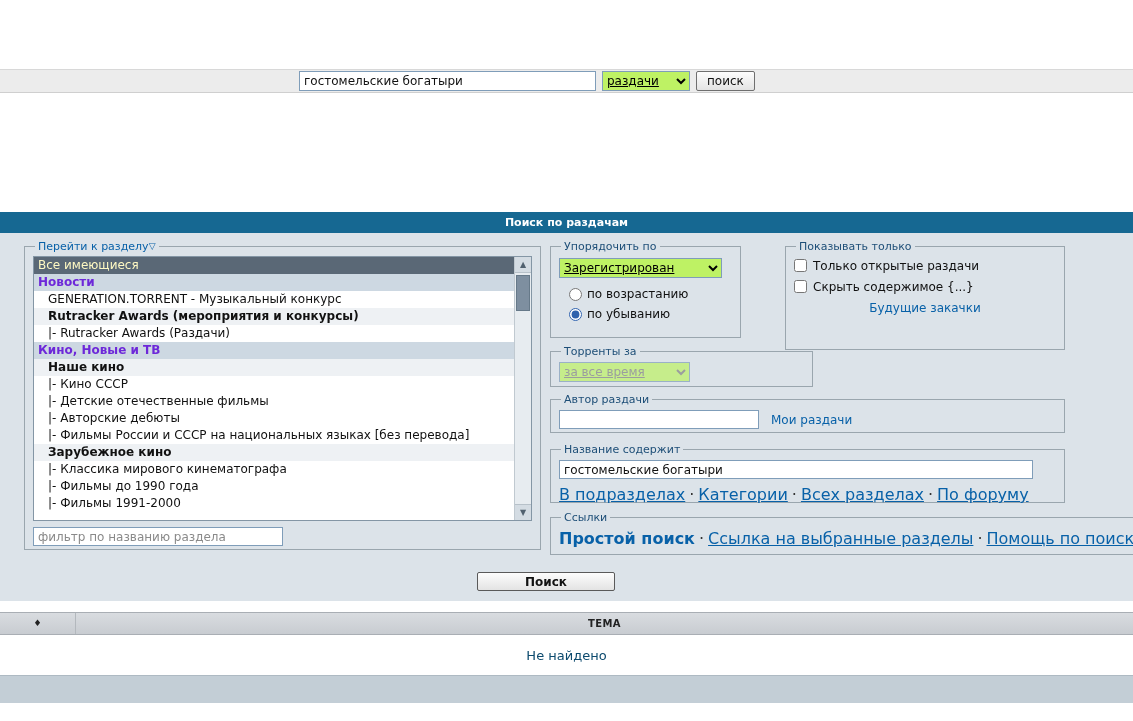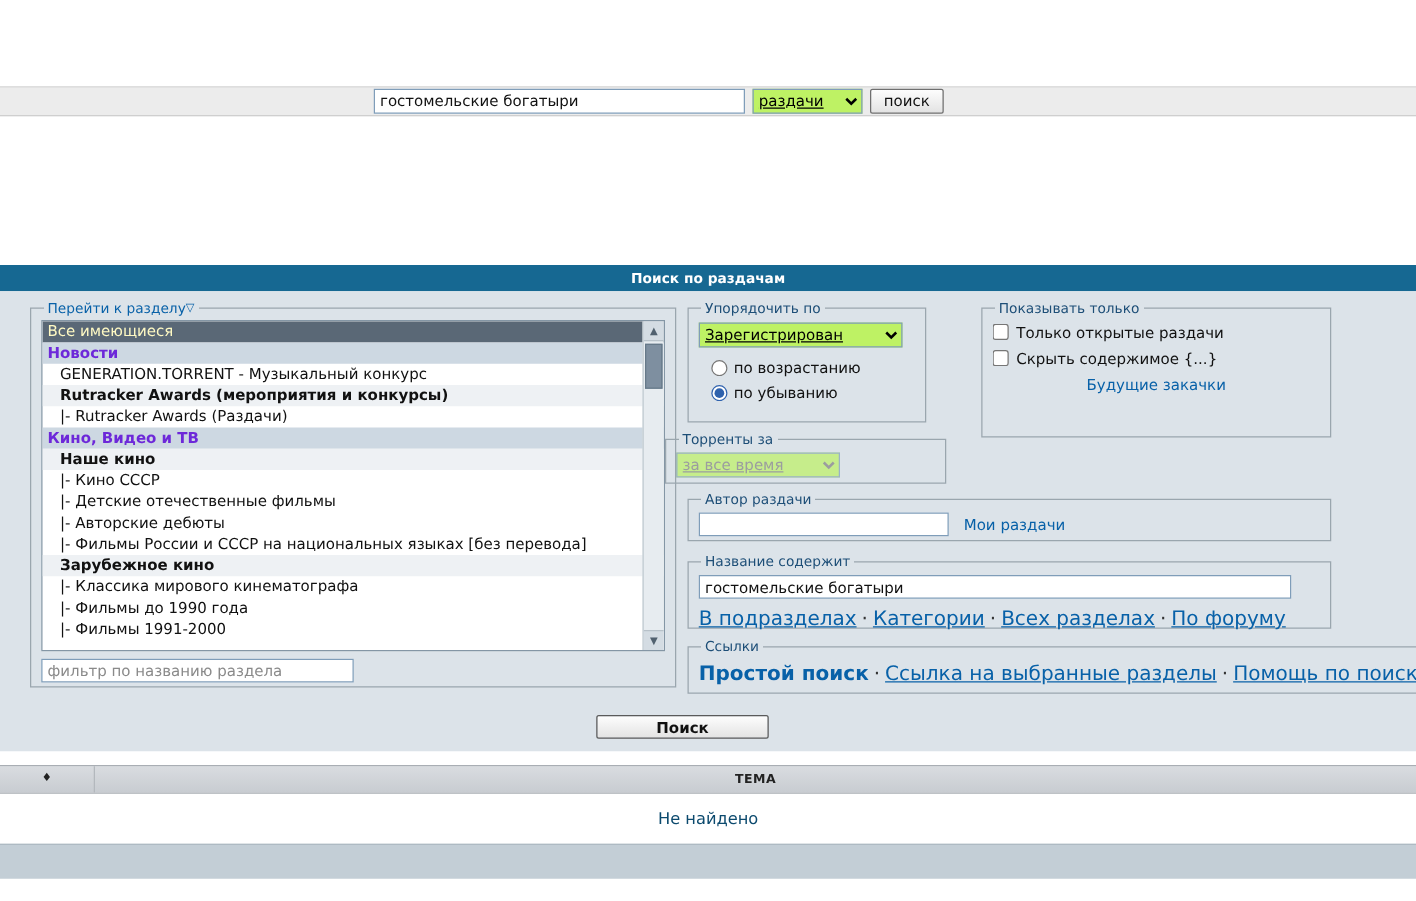--- a/index.html
+++ b/index.html
@@ -75,21 +75,21 @@
   .t-filter { margin-top: 6px; width: 250px; height: 19px; }
   .t-filter::placeholder { color: #8a8a8a; }
 
   
   .fs-order { left: 550px; top: 7px; width: 191px; height: 98px; }
   .order-select { width: 163px; margin: 3px 0 6px; }
   .radio-row { display: flex; align-items: center; gap: 5px; padding-left: 10px; height: 20px; font-size: 12px; }
   input[type=radio], input[type=checkbox] { width: 13px; height: 13px; accent-color: #2f62ad; margin: 0; flex: none; }
 
   
-  .fs-time { left: 532px; top: 112px; width: 225px; height: 42px; }
+  .fs-time { left: 550px; top: 112px; width: 263px; height: 42px; }
   .time-select { width: 131px; margin-top: 2px; }
 
   
   .fs-show { left: 785px; top: 7px; width: 280px; height: 110px; }
   .cb-row { display: flex; align-items: center; gap: 6px; height: 21px; font-size: 12px; }
   .brk { color: #333; }
   .doc-icon {
     display: inline-block; width: 9px; height: 11px; border: 1px solid #4a7dab;
     background: #fff; position: relative; top: 1px;
   }
@@ -162,21 +162,21 @@
     <fieldset class="fs fs-tree">
       <legend>
         <span>Перейти к разделу</span><span class="tri">▽</span>
       </legend>
       <div class="t-list">
         <div class="t-row t-sel">Все имеющиеся</div>
         <div class="t-row t-root">Новости</div>
         <div class="t-row">GENERATION.TORRENT - Музыкальный конкурс</div>
         <div class="t-row t-bold">Rutracker Awards (мероприятия и конкурсы)</div>
         <div class="t-row">|- Rutracker Awards (Раздачи)</div>
-        <div class="t-row t-root">Кино, Видео и ТВ</div>
+        <div class="t-row t-root">Кино, Новые и ТВ</div>
         <div class="t-row t-bold">Наше кино</div>
         <div class="t-row">|- Кино СССР</div>
         <div class="t-row">|- Детские отечественные фильмы</div>
         <div class="t-row">|- Авторские дебюты</div>
         <div class="t-row">|- Фильмы России и СССР на национальных языках [без перевода]</div>
         <div class="t-row t-bold">Зарубежное кино</div>
         <div class="t-row">|- Классика мирового кинематографа</div>
         <div class="t-row">|- Фильмы до 1990 года</div>
         <div class="t-row">|- Фильмы 1991-2000</div>
         <div class="t-scroll">

